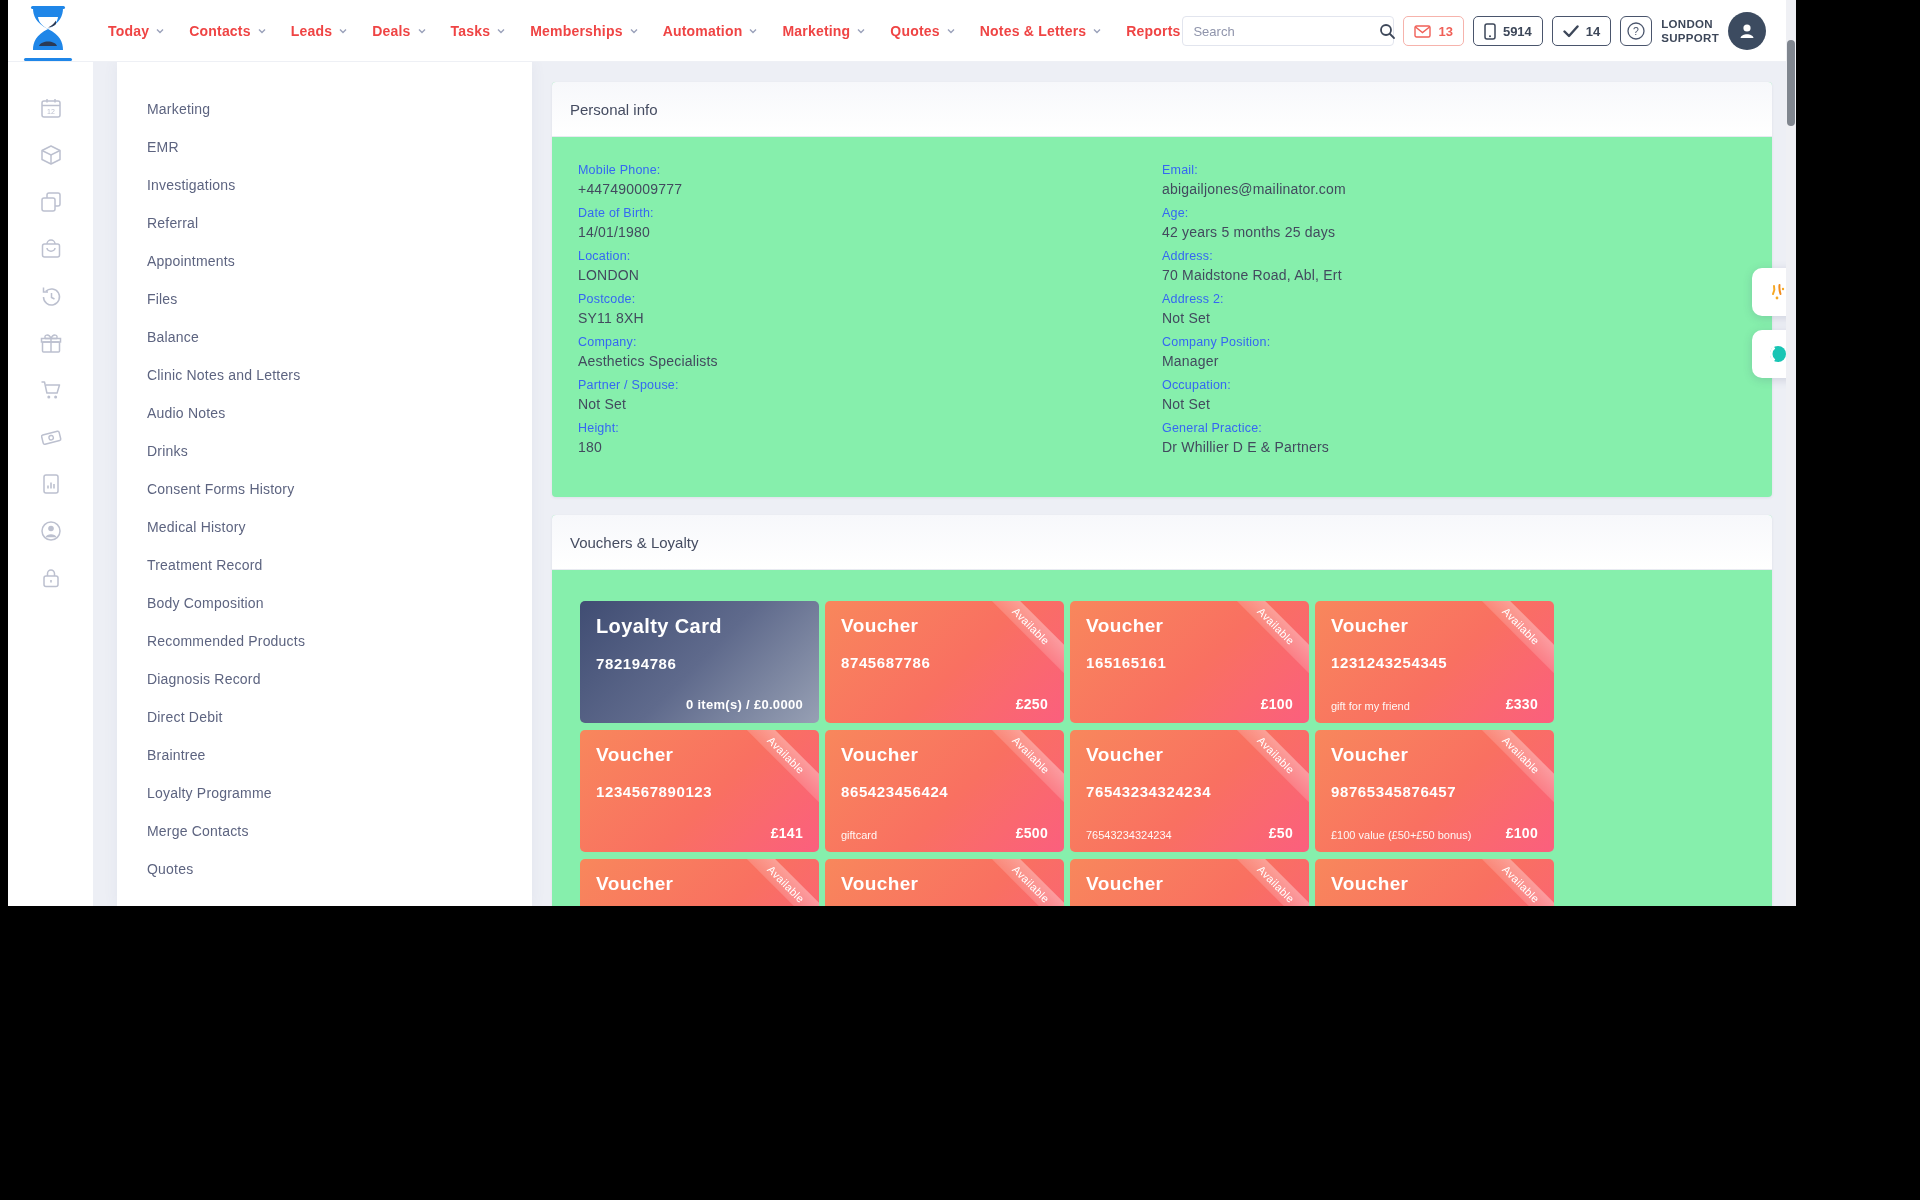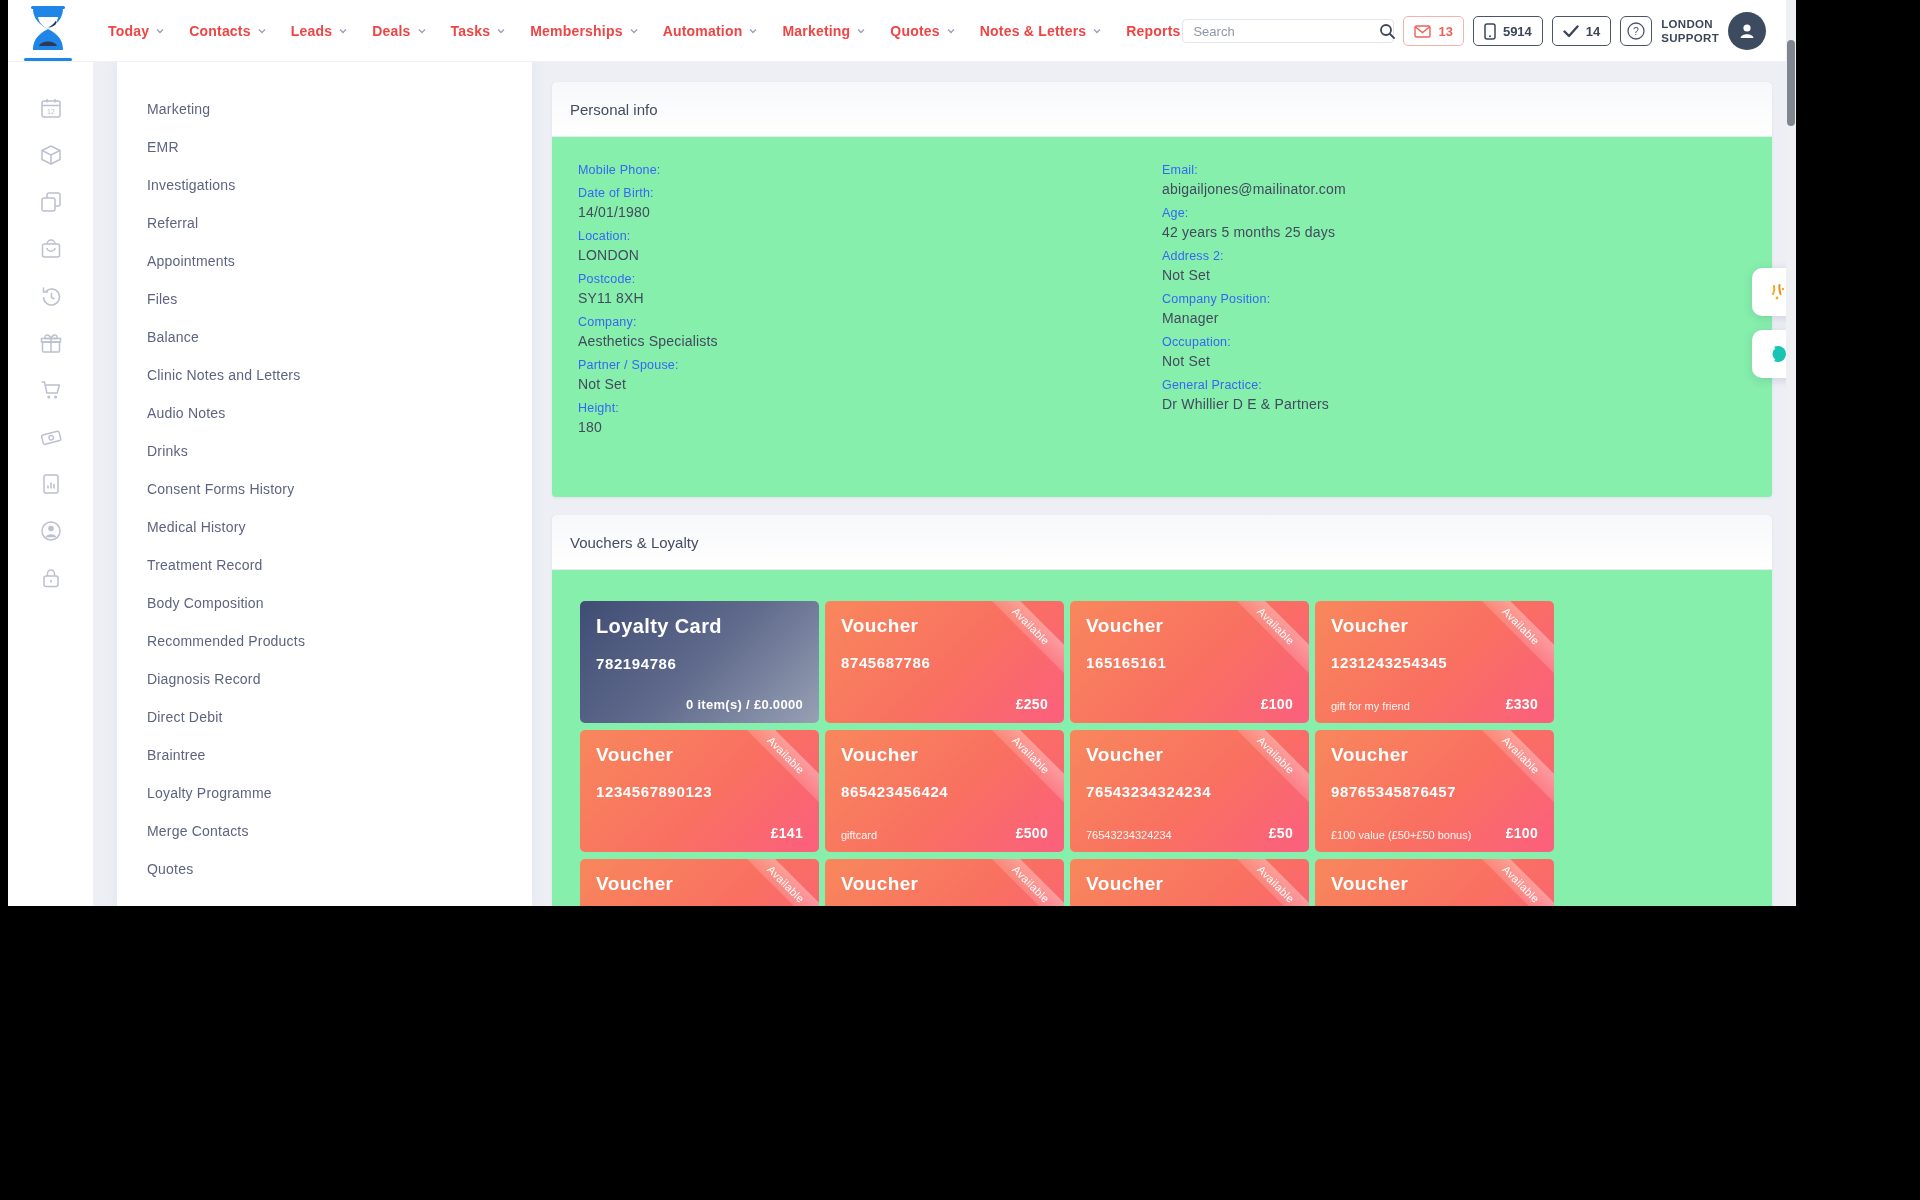--- a/index.html
+++ b/index.html
@@ -13,21 +13,21 @@
             border-bottom:1px solid #eef0f5; z-index:40; }
   .logo { position:absolute; left:14px; top:6px; width:52px; text-align:center; }
   .logo-underline { width:48px; height:3px; background:#1f86e8; margin:2px auto 0; border-radius:2px; }
 
   .nav { position:absolute; left:100px; top:0; height:62px; display:flex; align-items:center; gap:24px; }
   .nav-item { display:flex; align-items:center; gap:6px; font-size:14px; color:#ef4444;
               font-weight:bold; letter-spacing:.2px; cursor:pointer; white-space:nowrap; }
   .chev { width:10px; height:10px; }
 
   .hright { position:absolute; right:30px; top:0; height:62px; display:flex; align-items:center; gap:9px; }
-  .searchbox { width:212px; height:24px; border:1px solid #e2e5ee; border-radius:4px;
+  .searchbox { width:212px; height:30px; border:1px solid #e2e5ee; border-radius:4px;
                display:flex; align-items:center; background:#fff; }
   .searchbox input { flex:1; border:none; outline:none; padding:0 10px; font-size:13px;
                      color:#4a5166; font-family:inherit; }
   .searchbox input::placeholder { color:#8f94ab; }
   .search-btn { width:30px; height:28px; display:flex; align-items:center; justify-content:center; cursor:pointer; }
   .badge { height:30px; border-radius:5px; display:flex; align-items:center; gap:7px;
            padding:0 10px; font-size:13px; font-weight:bold; cursor:pointer; background:#fff; }
   .badge.mail  { border:1px solid #f6b3ac; color:#f05f57; }
   .badge.dark  { border:1px solid #4a556c; color:#3d4759; }
   .helpbtn { width:32px; height:30px; border:1px solid #4a556c; border-radius:6px;
@@ -310,20 +310,21 @@
     <div class="menu-item">Merge Contacts</div>
     <div class="menu-item">Quotes</div>
   </div>
 
   <div class="panel personal">
     <div class="panel-header">Personal info</div>
     <div class="pi-body">
       <div>
         <div class="field">
             <div class="f-label">Mobile Phone:</div>
+            <div class="f-value">+447490009777</div>
           </div>
         <div class="field">
             <div class="f-label">Date of Birth:</div>
             <div class="f-value">14/01/1980</div>
           </div>
         <div class="field">
             <div class="f-label">Location:</div>
             <div class="f-value">LONDON</div>
           </div>
         <div class="field">
@@ -344,20 +345,24 @@
           </div>
       </div>
       <div>
         <div class="field">
             <div class="f-label">Email:</div>
             <div class="f-value">abigailjones@mailinator.com</div>
           </div>
         <div class="field">
             <div class="f-label">Age:</div>
             <div class="f-value">42 years 5 months 25 days</div>
+          </div>
+        <div class="field">
+            <div class="f-label">Address:</div>
+            <div class="f-value">70 Maidstone Road, Abl, Ert</div>
           </div>
         <div class="field">
             <div class="f-label">Address 2:</div>
             <div class="f-value">Not Set</div>
           </div>
         <div class="field">
             <div class="f-label">Company Position:</div>
             <div class="f-value">Manager</div>
           </div>
         <div class="field">

